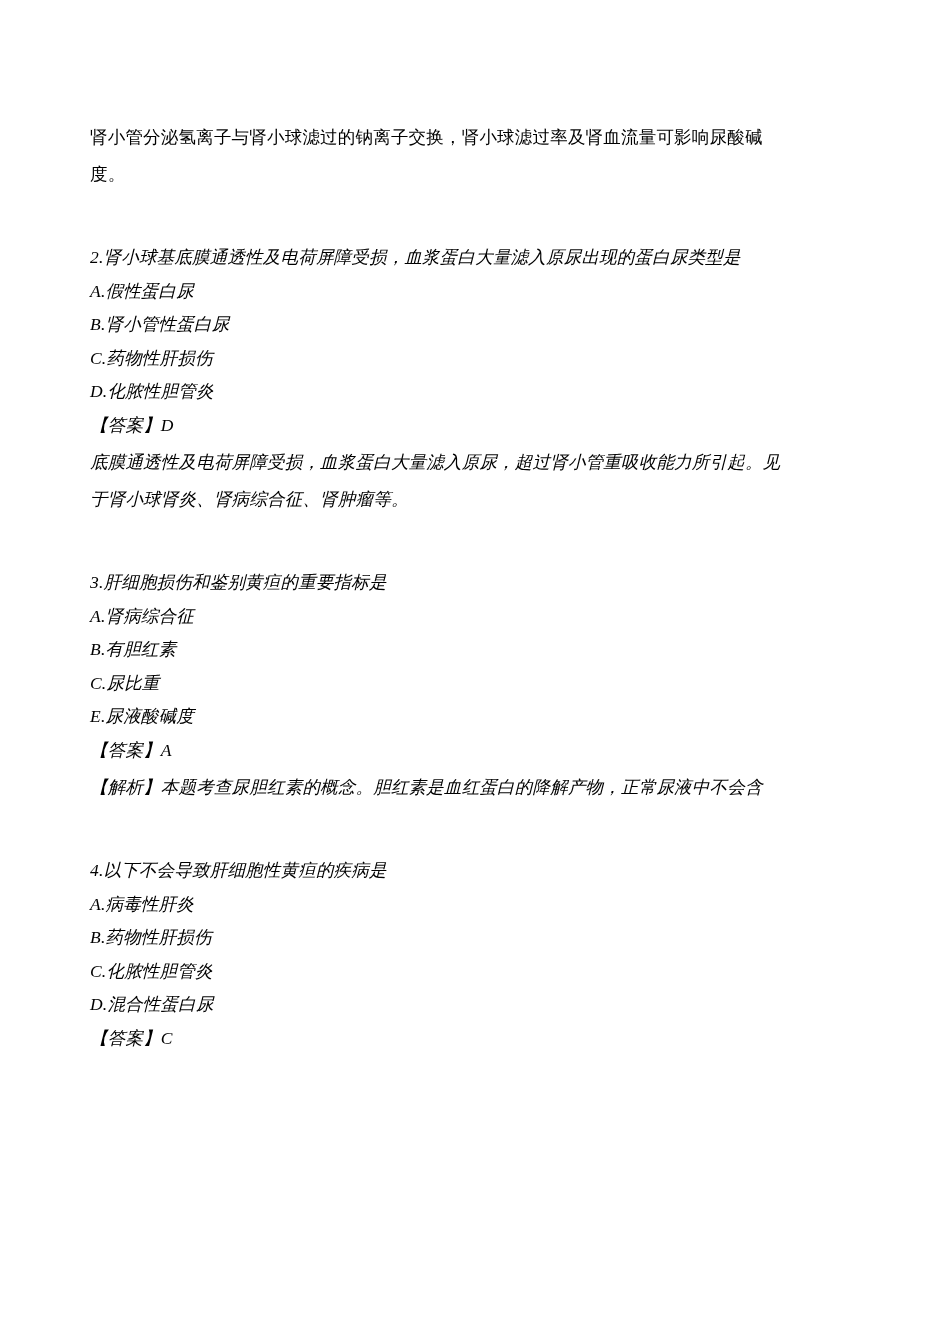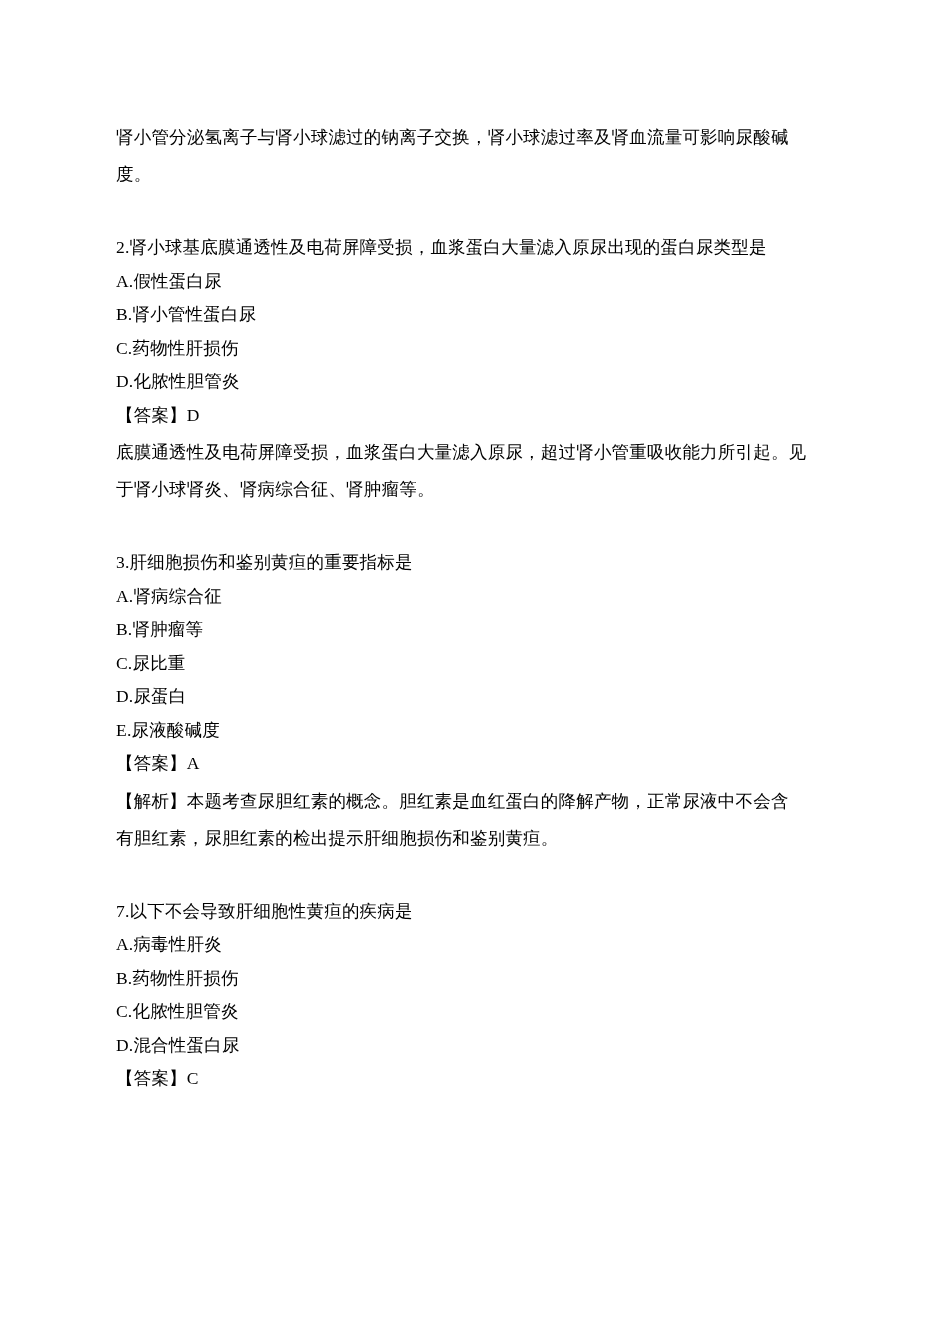--- a/index.html
+++ b/index.html
@@ -11,21 +11,21 @@
     width: 950px;
     height: 1344px;
     overflow: hidden;
     font-family: "Liberation Serif", "DejaVu Serif", serif;
     color: #000000;
   }
   .page {
     box-sizing: border-box;
     width: 763px;
     height: 1344px;
-    padding: 119px 140px 0 116px;
+    padding: 119px 140px 0 90px;
     background: #ffffff;
   }
   .content {
     width: 665px;
   }
   
   .wrap-line {
     height: 37px;
     line-height: 37px;
     font-size: 17.5px;
@@ -34,21 +34,22 @@
   }
   
   .line {
     height: 33.5px;
     line-height: 33.5px;
     font-size: 17.5px;
     white-space: nowrap;
     letter-spacing: 0.2px;
   }
   .question {
-    margin-top: 38px;
+    margin-top: 48px;
+    font-style: italic;
   }
   .explanation {
     margin-top: 2px;
   }
 </style>
 </head>
 <body>
 
 <div class="page">
   <div class="content">
@@ -67,33 +68,31 @@
       <div class="line">【答案】D</div>
       <div class="explanation">
         <div class="wrap-line">底膜通透性及电荷屏障受损，血浆蛋白大量滤入原尿，超过肾小管重吸收能力所引起。见</div>
         <div class="wrap-line">于肾小球肾炎、肾病综合征、肾肿瘤等。</div>
       </div>
     </div>
 
     <div class="question">
       <div class="line">3.肝细胞损伤和鉴别黄疸的重要指标是</div>
       <div class="line">A.肾病综合征</div>
-      <div class="line">B.肾肿瘤等</div>
+      <div class="line">B.有胆红素</div>
       <div class="line">C.尿比重</div>
-      <div class="line">D.尿蛋白</div>
       <div class="line">E.尿液酸碱度</div>
       <div class="line">【答案】A</div>
       <div class="explanation">
         <div class="wrap-line">【解析】本题考查尿胆红素的概念。胆红素是血红蛋白的降解产物，正常尿液中不会含</div>
-        <div class="wrap-line">有胆红素，尿胆红素的检出提示肝细胞损伤和鉴别黄疸。</div>
       </div>
     </div>
 
     <div class="question">
-      <div class="line">7.以下不会导致肝细胞性黄疸的疾病是</div>
+      <div class="line">4.以下不会导致肝细胞性黄疸的疾病是</div>
       <div class="line">A.病毒性肝炎</div>
       <div class="line">B.药物性肝损伤</div>
       <div class="line">C.化脓性胆管炎</div>
       <div class="line">D.混合性蛋白尿</div>
       <div class="line">【答案】C</div>
     </div>
 
   </div>
 </div>
 

